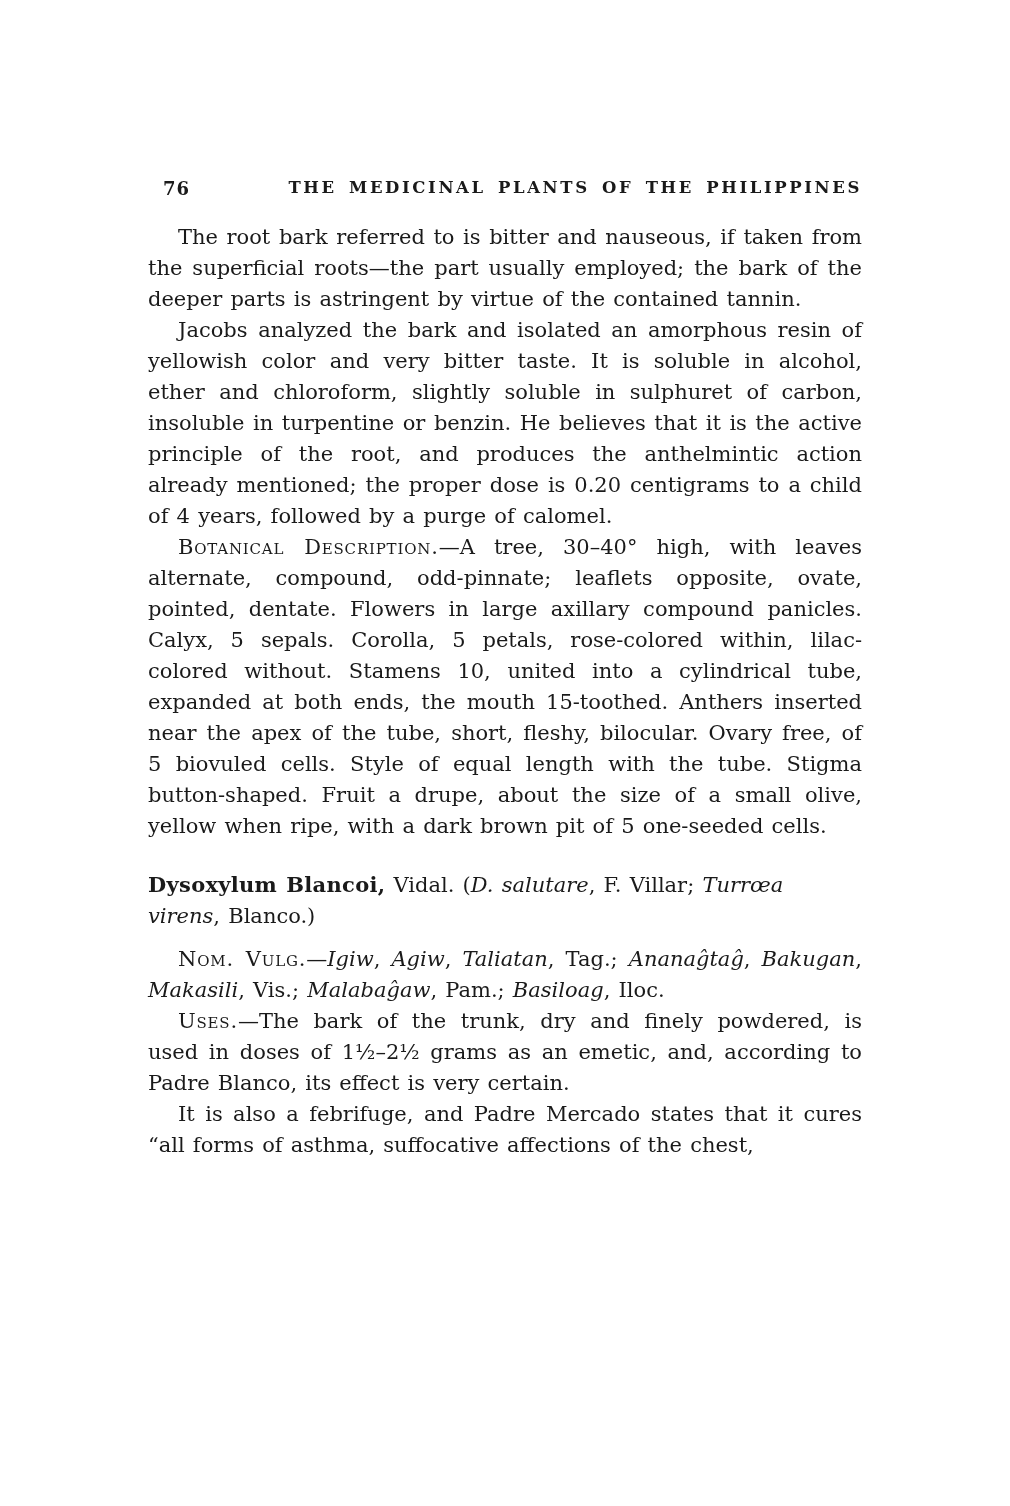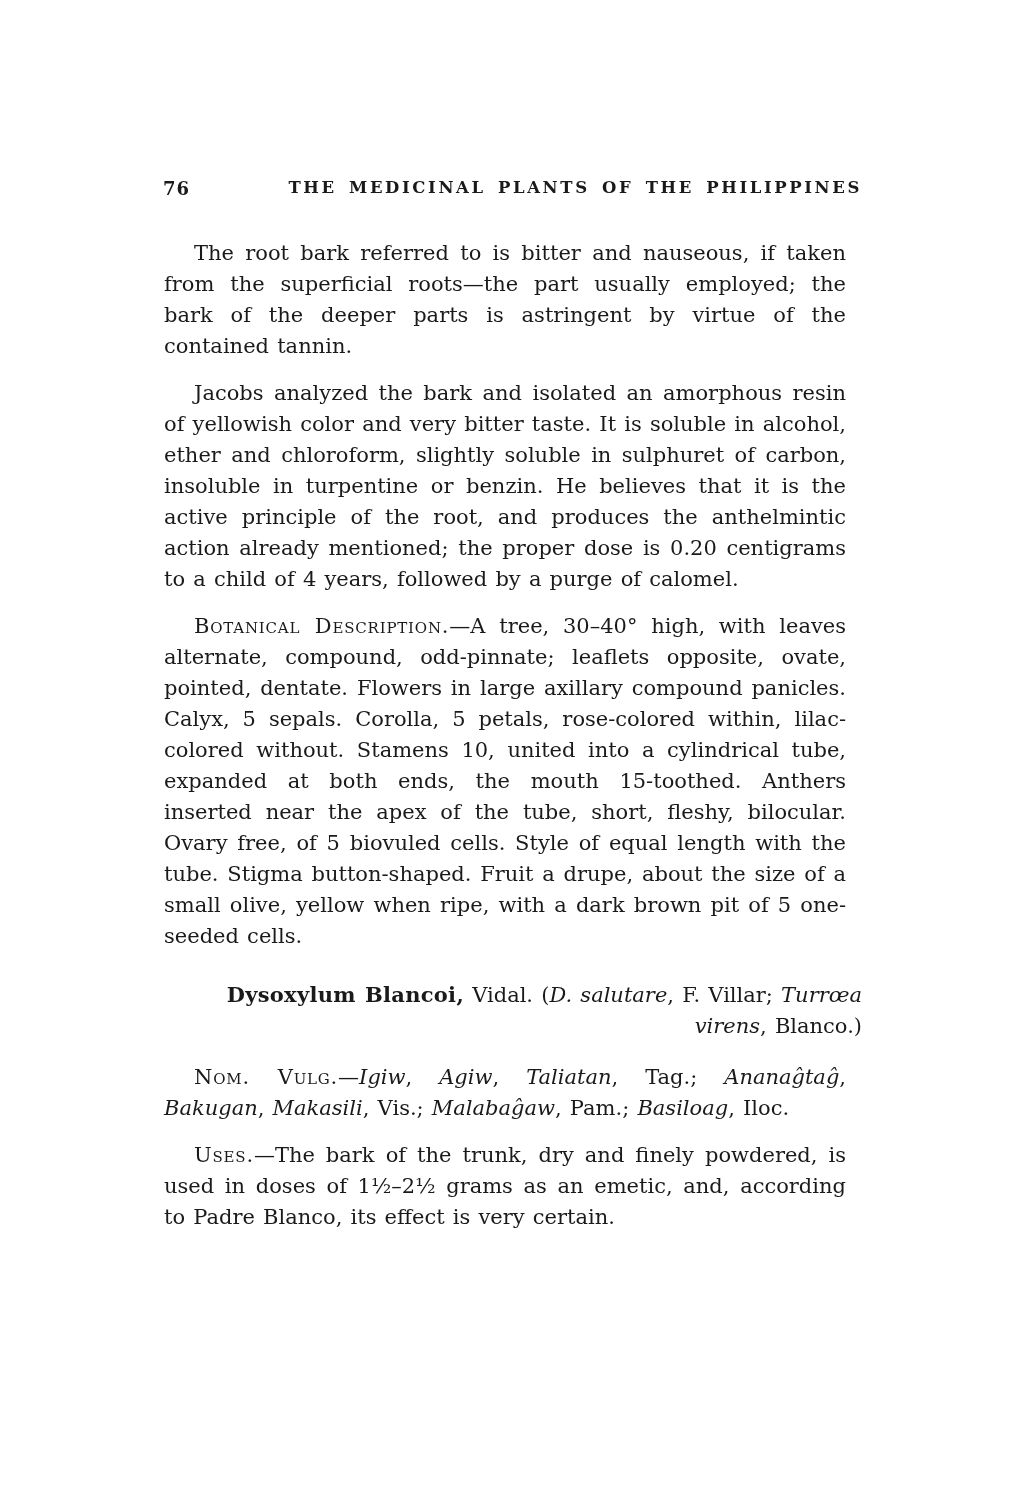--- a/index.html
+++ b/index.html
@@ -45,27 +45,27 @@
     position: absolute;
     top: 222px;
     left: 148px;
     width: 714px;
     font-size: 21px;
     line-height: 31px;
     text-align: justify;
     word-spacing: 1.5px;
   }
   .paragraph {
-    margin: 16px;
+    margin: 0;
     text-indent: 30px;
   }
   .heading {
-    margin: 27px 0 20px 0;
+    margin: 27px 0 12px 0;
     text-indent: 0;
-    text-align: right;
+    text-align: left;
   }
   .normal { font-style: normal; }
   .italic { font-style: italic; }
   .bold   { font-weight: bold; letter-spacing: 0.3px; }
   .smallcaps {
     font-variant: small-caps;
     letter-spacing: 0.8px;
   }
 </style>
 </head>
@@ -76,14 +76,15 @@
     <span class="page-num">76</span>
     <span class="head-title">THE MEDICINAL PLANTS OF THE PHILIPPINES</span>
   </header>
   <main class="text-block">
       <p class="paragraph"><span class="normal">The root bark referred to is bitter and nauseous, if taken from the superficial roots—the part usually employed; the bark of the deeper parts is astringent by virtue of the contained tannin.</span></p>
       <p class="paragraph"><span class="normal">Jacobs analyzed the bark and isolated an amorphous resin of yellowish color and very bitter taste.  It is soluble in alcohol, ether and chloroform, slightly soluble in sulphuret of carbon, insoluble in turpentine or benzin.  He believes that it is the active principle of the root, and produces the anthelmintic action already mentioned; the proper dose is 0.20 centigrams to a child of 4 years, followed by a purge of calomel.</span></p>
       <p class="paragraph"><span class="smallcaps">Botanical Description.</span><span class="normal">—A tree, 30–40° high, with leaves alternate, compound, odd-pinnate; leaflets opposite, ovate, pointed, dentate.  Flowers in large axillary compound panicles.  Calyx, 5 sepals.  Corolla, 5 petals, rose-colored within, lilac-colored without.  Stamens 10, united into a cylindrical tube, expanded at both ends, the mouth 15-toothed.  Anthers inserted near the apex of the tube, short, fleshy, bilocular.  Ovary free, of 5 biovuled cells.  Style of equal length with the tube.  Stigma button-shaped.  Fruit a drupe, about the size of a small olive, yellow when ripe, with a dark brown pit of 5 one-seeded cells.</span></p>
       <p class="heading"><span class="bold">Dysoxylum Blancoi,</span><span class="normal"> Vidal.  (</span><span class="italic">D. salutare</span><span class="normal">, F. Villar; </span><span class="italic">Turrœa virens</span><span class="normal">, Blanco.)</span></p>
       <p class="paragraph"><span class="smallcaps">Nom. Vulg.</span><span class="normal">—</span><span class="italic">Igiw</span><span class="normal">, </span><span class="italic">Agiw</span><span class="normal">, </span><span class="italic">Taliatan</span><span class="normal">, Tag.; </span><span class="italic">Ananaĝtaĝ</span><span class="normal">, </span><span class="italic">Bakugan</span><span class="normal">, </span><span class="italic">Makasili</span><span class="normal">, Vis.; </span><span class="italic">Malabaĝaw</span><span class="normal">, Pam.; </span><span class="italic">Basiloag</span><span class="normal">, Iloc.</span></p>
       <p class="paragraph"><span class="smallcaps">Uses.</span><span class="normal">—The bark of the trunk, dry and finely powdered, is used in doses of 1½–2½ grams as an emetic, and, according to Padre Blanco, its effect is very certain.</span></p>
+      <p class="paragraph"><span class="normal">It is also a febrifuge, and Padre Mercado states that it cures “all forms of asthma, suffocative affections of the chest,</span></p>
     </main>
 </div>
 
 </body></html>

